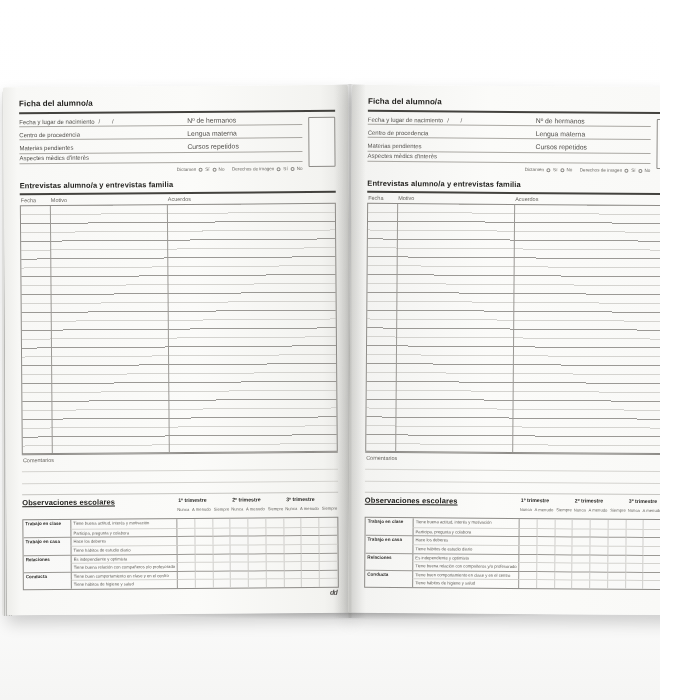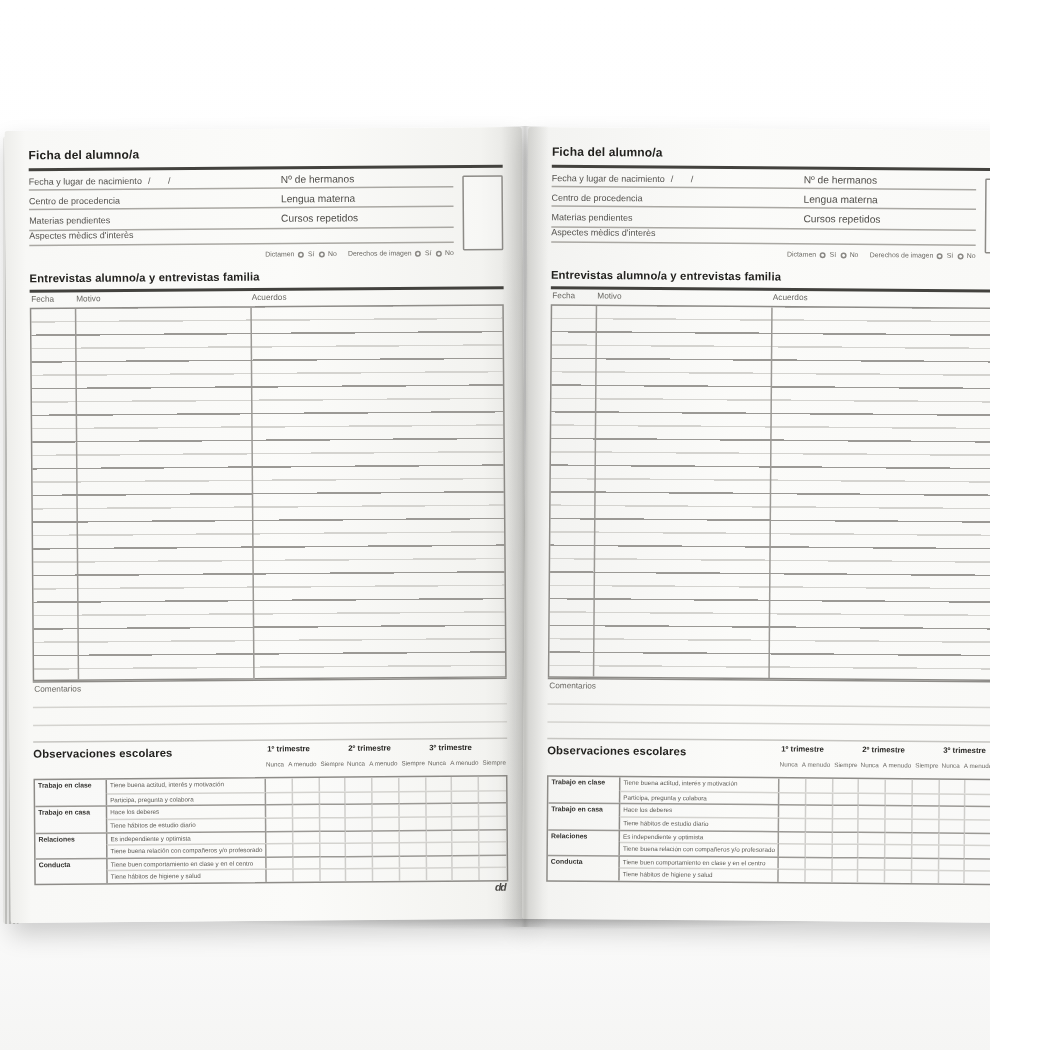--- a/index.html
+++ b/index.html
@@ -39,21 +39,21 @@
     position:absolute; top:-2px; bottom:-2px; left:calc(50% - 16px); width:32px; z-index:4;
     background:linear-gradient(to right, rgba(50,50,45,0) 0%, rgba(50,50,45,0.10) 42%, rgba(50,50,45,0.20) 50%, rgba(50,50,45,0.10) 58%, rgba(50,50,45,0) 100%);
     pointer-events:none;
   }
   .content { position:absolute; left:16px; right:13px; top:0; bottom:0; }
 
   
   .sec-title { position:absolute; left:0; font-weight:bold; color:#23221f; letter-spacing:0.1px; }
   .ficha-title  { top:12px;  font-size:8px; }
   .entrev-title { top:94px;  font-size:7.5px; }
-  .obs-title    { top:411px; font-size:7.5px; }
+  .obs-title    { top:411px; font-size:7.5px;text-decoration:underline; }
   .title-rule { position:absolute; left:0; right:0; height:1.5px; background:#43423e; }
 
   
   .ficha-rows { position:absolute; top:27px; left:0; width:283px; }
   .f-row { display:flex; align-items:flex-end; height:13.2px; border-bottom:1px solid #aaa8a3; }
   .f-row.short { height:10px; }
   .f-left  { flex:0 0 168px; font-size:6px;  color:#55534f; padding-bottom:1.5px; white-space:pre; }
   .f-right { flex:1; font-size:6.8px; color:#504e4a; padding-bottom:1.5px; }
   .slashes { white-space:pre; margin-left:4px; }
   .consents { position:absolute; top:79px; left:0; width:283px; height:9px;

